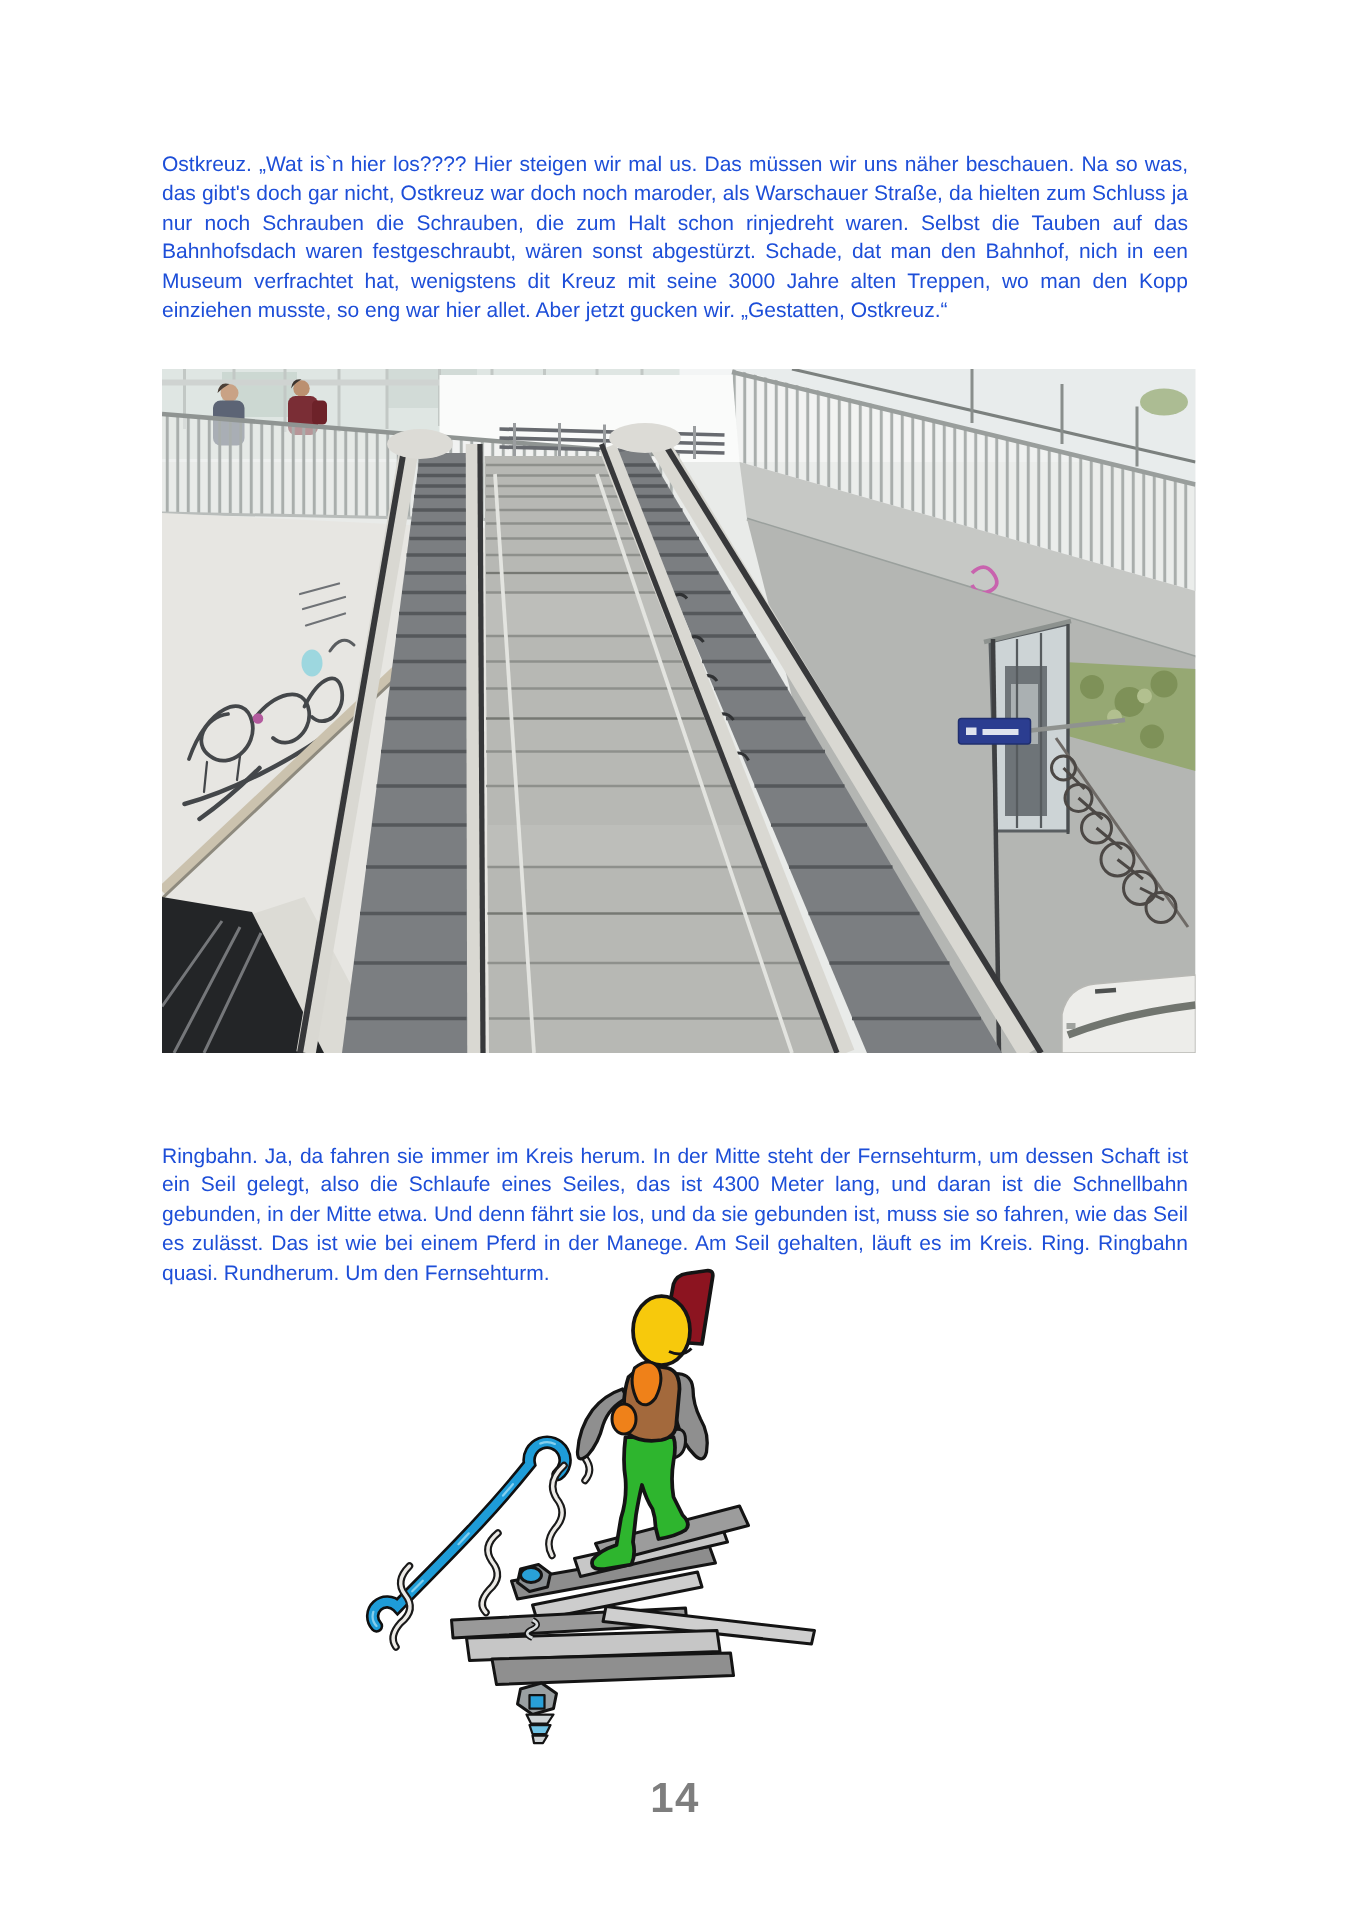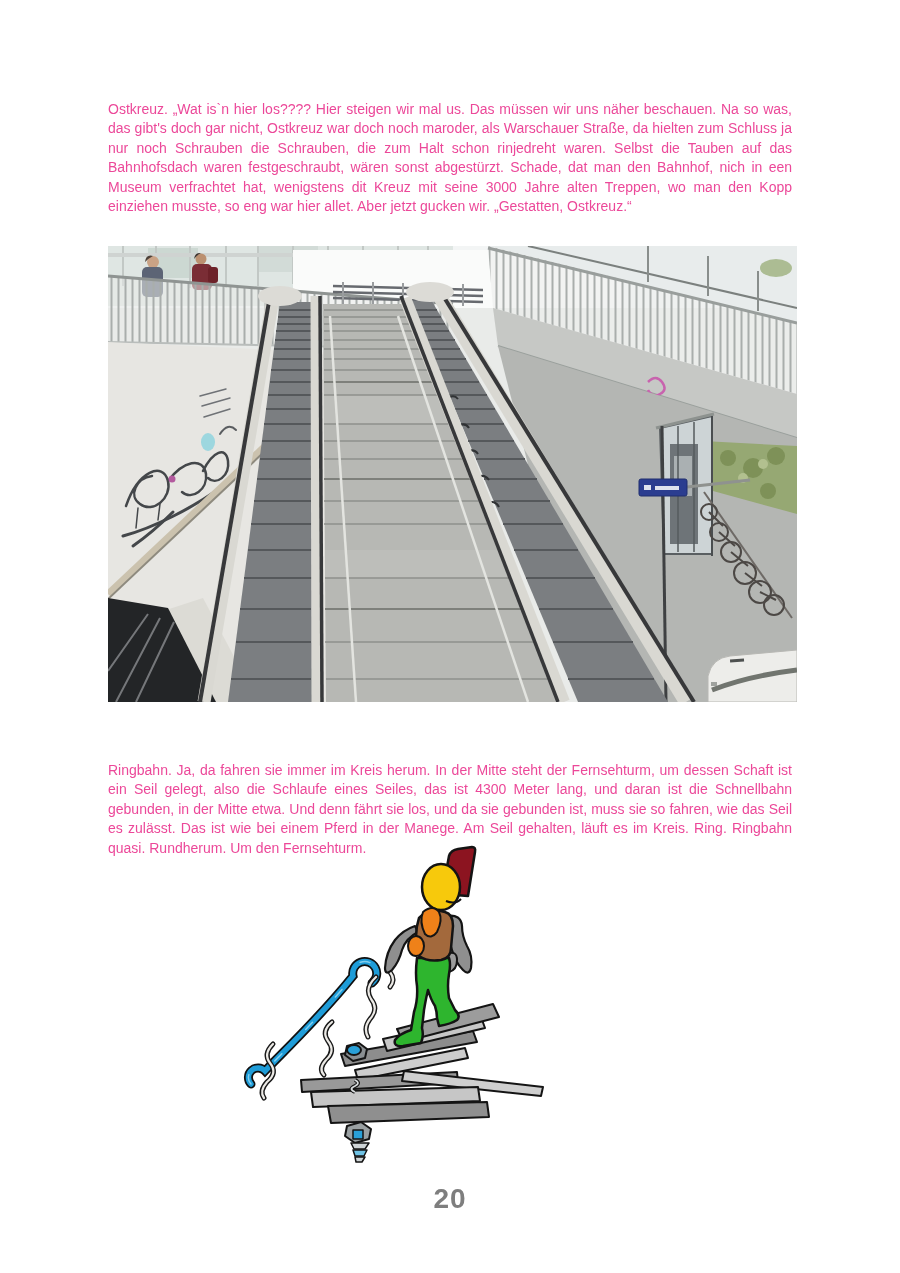--- a/index.html
+++ b/index.html
@@ -2,21 +2,21 @@
 <html><head>
 <meta charset="utf-8">
 <style>
   html,body{margin:0;padding:0;}
   body{
     width:900px;height:1273px;background:#ffffff;position:relative;overflow:hidden;
     font-family:"Liberation Sans", sans-serif;color:#1d1d1d;
   }
   .para{
     position:absolute;left:108px;width:684px;margin:0;
-    font-size:14px;line-height:19.4px;text-align:justify;color:#ec4899;
+    font-size:14px;line-height:19.4px;text-align:justify;color:#1d4ed8;
   }
   #para1{top:100px;}
   #para2{top:761px;}
   figure{margin:0;padding:0;position:absolute;}
   #station-photo{left:108px;top:246px;width:689px;height:456px;}
   #cartoon-fig{left:225px;top:840px;width:330px;height:330px;}
   .pagenum{
     position:absolute;top:1183px;left:0;width:100%;text-align:center;
     font-size:28px;font-weight:bold;color:#7e7e7e;letter-spacing:1px;
   }
@@ -240,13 +240,13 @@
     <path d="M222,76 Q236,74 237,86 Q237,96 242,106 Q248,116 246,128 Q244,136 238,130 Q230,122 227,110 Q223,96 218,88 Z" fill="#8f8f8f" stroke-width="2.2"></path>
     <path d="M222,114 q10,-4 10,6 q0,10 -8,12 q-6,1 -6,-6 z" fill="#9b9b9b" stroke-width="2"></path>
     <path d="M192,118 Q190,134 192,146 Q193,160 189,172 L186,190 Q174,194 170,200 Q168,207 178,206 L196,203 Q199,196 197,188 L199,170 Q201,158 203,150 Q206,160 210,166 Q212,172 212,178 L214,186 Q226,184 232,180 Q236,176 230,170 L224,158 Q222,146 224,134 Q226,124 224,118 Z" fill="#2eb52e" stroke-width="2.5"></path>
     <path d="M194,78 Q204,68 220,72 Q228,74 228,86 L226,108 Q226,118 216,120 Q202,122 194,116 Q188,96 194,78 Z" fill="#a3693c" stroke-width="2.5"></path>
     <path d="M198,72 Q208,64 214,72 Q218,80 212,92 Q206,100 200,94 Q194,82 198,72 Z" fill="#ef8119" stroke-width="2"></path>
     <ellipse cx="191" cy="106" rx="8" ry="10" fill="#ef8119" stroke-width="2"></ellipse>
   </g>
 </svg>
 </figure>
 
-<div class="pagenum">20</div>
+<div class="pagenum">14</div>
 
 </body></html>

